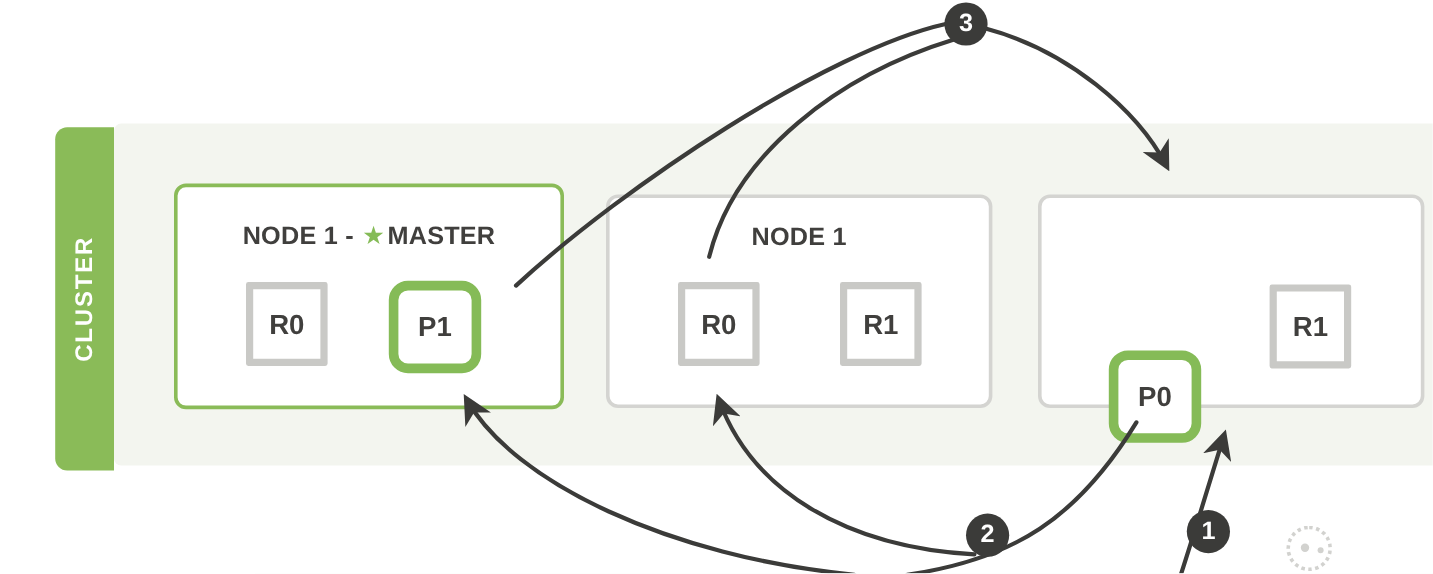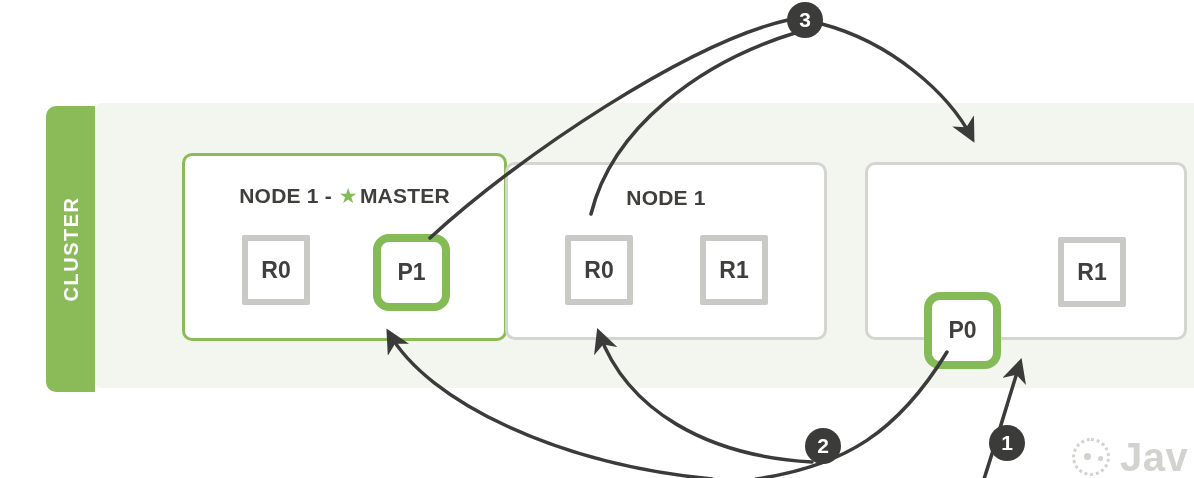--- a/index.html
+++ b/index.html
@@ -29,21 +29,21 @@
   }
   
   .node{
     position:absolute;
     background:#ffffff;
     border:3px solid var(--node-border,#d4d4d1);
     border-radius:10px;
     box-sizing:border-box;
   }
   .node--master{border-color:var(--green,#8abb58);}
-  #node-1{left:145px;top:153px;width:325px;height:188px;margin-left:37px;}
+  #node-1{left:145px;top:153px;width:325px;height:188px;}
   #node-2{left:505px;top:162px;width:322px;height:178px;}
   #node-3{left:865px;top:162px;width:322px;height:178px;}
   .node-title{
     position:absolute;left:0;right:0;text-align:center;
     color:var(--text,#403f3d);font-weight:bold;font-size:21px;
     white-space:nowrap;letter-spacing:0.2px;
   }
   #node-1 .node-title{top:28px;}
   #node-2 .node-title,#node-3 .node-title{top:21px;}
   .star{
@@ -56,21 +56,21 @@
     background:#ffffff;display:flex;align-items:center;justify-content:center;
     color:var(--text,#403f3d);font-weight:bold;font-size:23px;
   }
   .shard--replica{
     width:68px;height:70px;border:6px solid var(--gray-border,#c9c9c6);border-radius:2px;
   }
   .shard--primary{
     width:77px;height:77px;border:8px solid var(--green-dark,#85bb57);border-radius:16px;
   }
   #shard-n1-r0{left:57px;top:79px;}
-  #shard-n1-p1{left:188px;top:78px;text-align:center;}
+  #shard-n1-p1{left:176px;top:78px;text-align:center;}
   #shard-n2-r0{left:57px;top:70px;}
   #shard-n2-r1{left:192px;top:70px;}
   #shard-n3-p0{left:56px;top:88px;margin-top:39px;}
   #shard-n3-r1{left:190px;top:72px;}
   
   #arrows{position:absolute;left:0;top:0;pointer-events:none;}
   #arrows path{fill:none;stroke:var(--arrow,#3b3b39);stroke-width:3.5;stroke-linecap:round;}
   #arrows marker path{fill:var(--arrow,#3b3b39);stroke:none;}
   
   .step-marker{
@@ -165,16 +165,15 @@
 
     <path d="M 984 479 C 996 442 1006 408 1020 363" marker-end="url(#arrowhead)"></path>
   </svg>
 
   <div id="step-3" class="step-marker">3</div>
   <div id="step-2" class="step-marker">2</div>
   <div id="step-1" class="step-marker">1</div>
 
   <div id="watermark">
     <span class="wm-logo"></span>
-    <span class="wm-text">Jav</span>
   </div>
 
 </div>
 
 </body></html>

